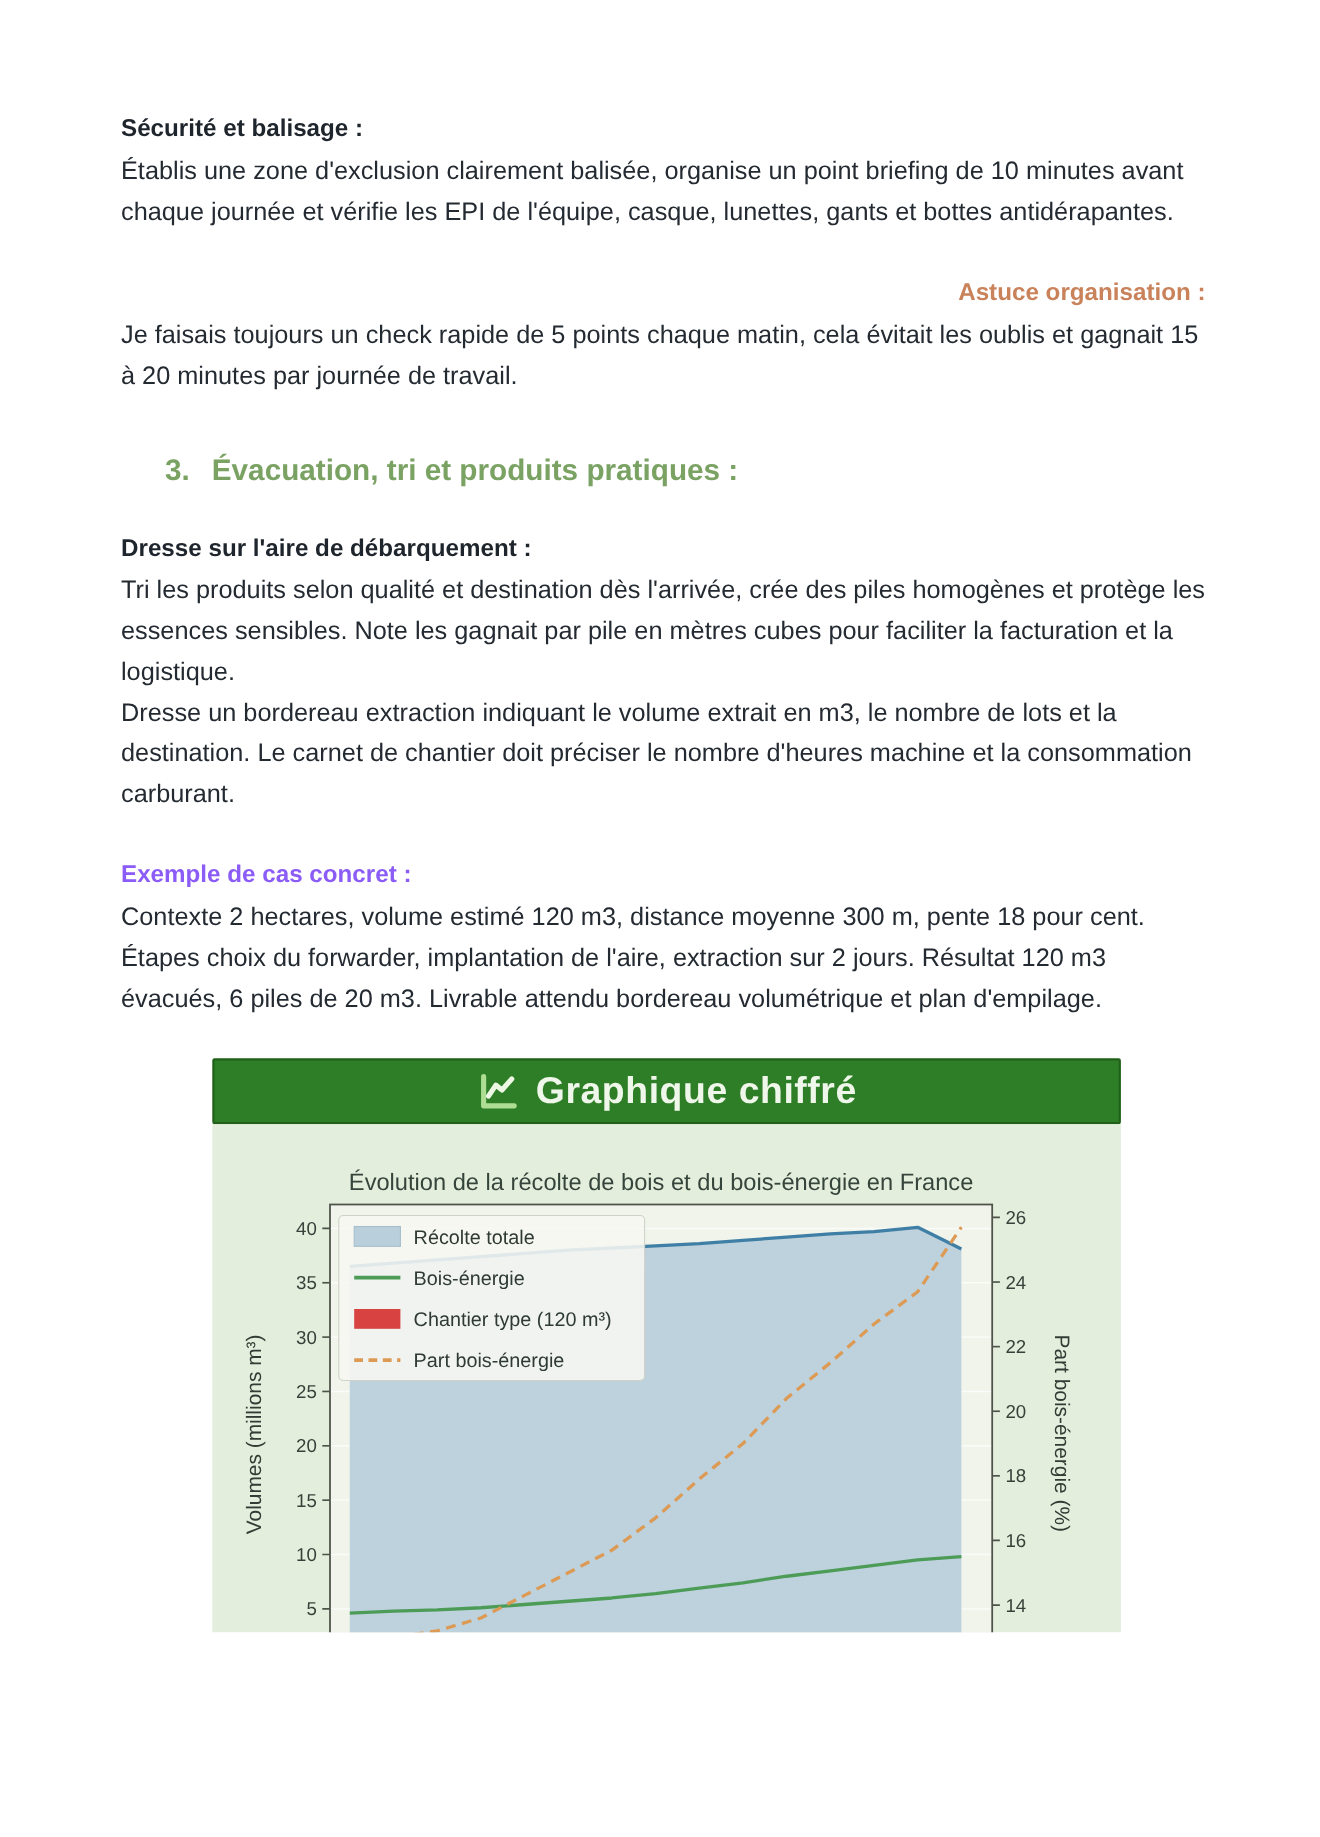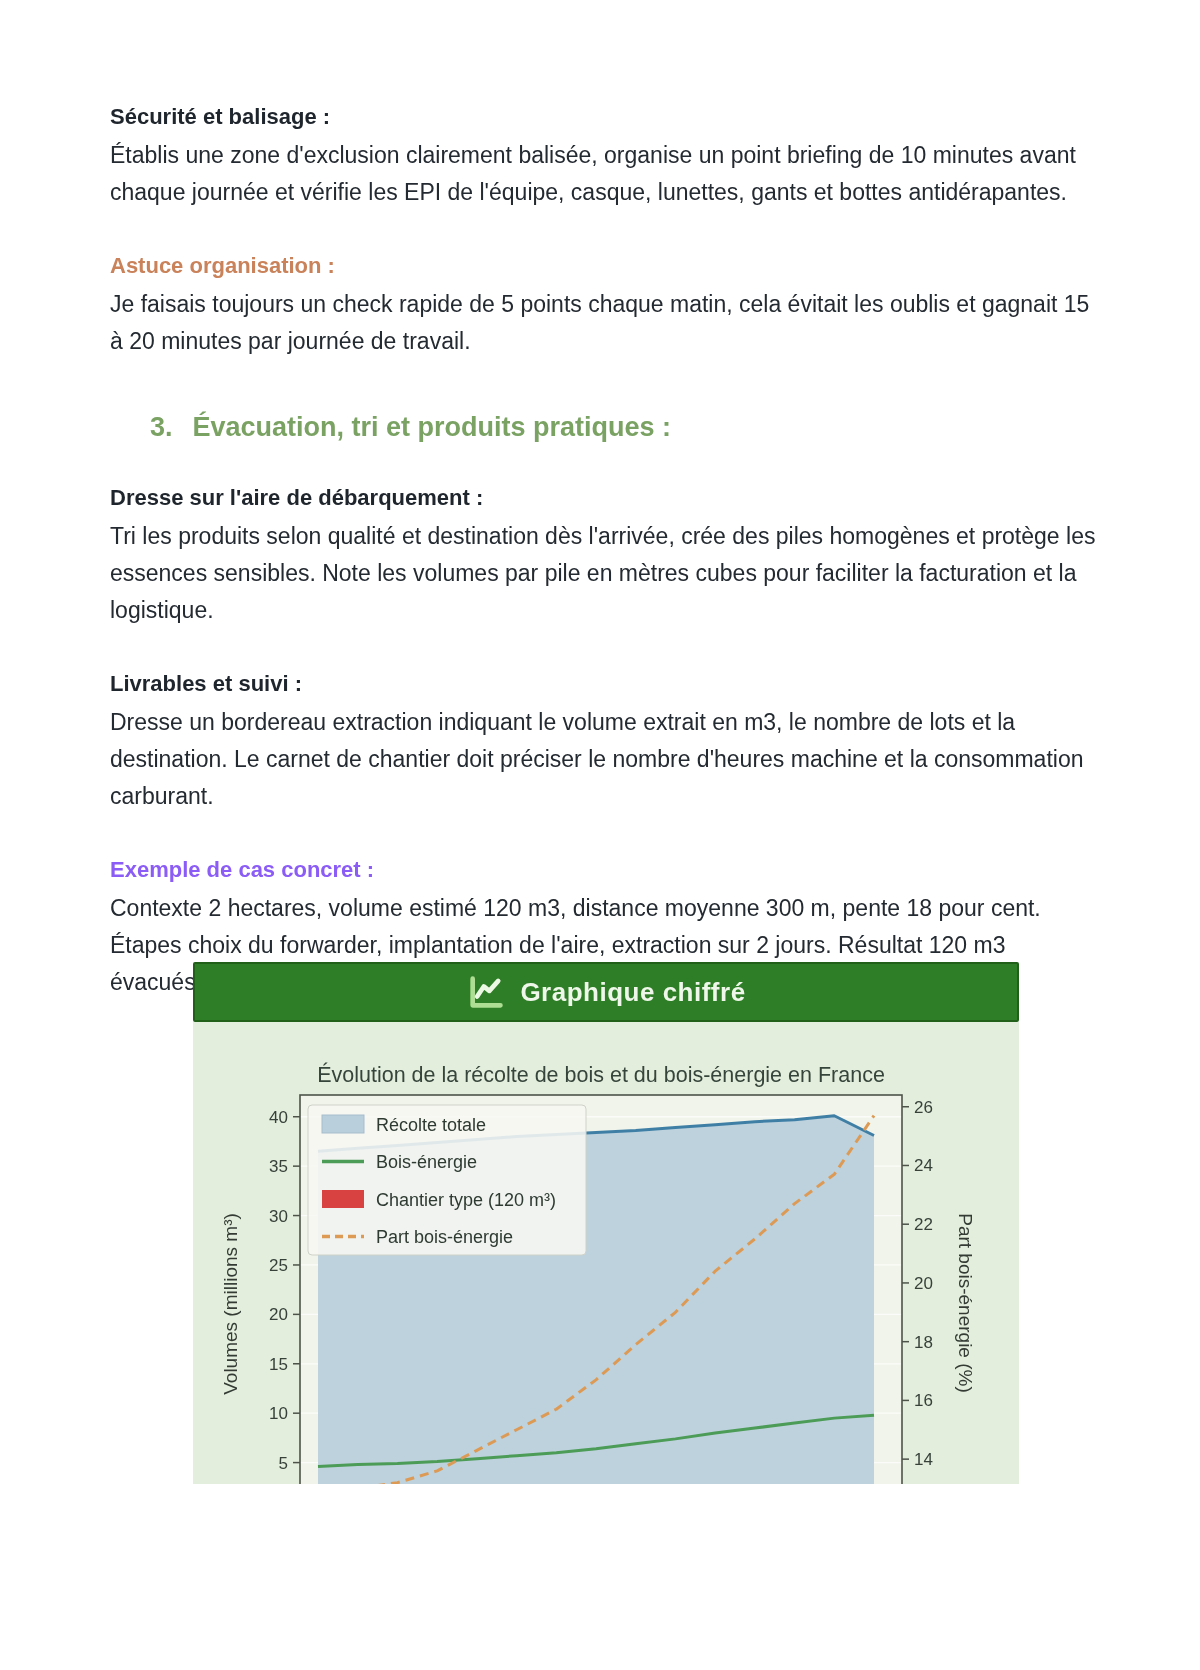--- a/index.html
+++ b/index.html
@@ -1,29 +1,29 @@
 <!DOCTYPE html>
 <html lang="fr"><head>
 <meta charset="utf-8">
 <style>
   html,body{margin:0;padding:0;background:#ffffff;}
   .page{position:relative;width:1200px;height:1484px;background:#ffffff;overflow:hidden;
         font-family:"Liberation Sans",sans-serif;color:#242a31;}
   .article{position:absolute;left:110px;top:104px;width:986px;}
   .subhead{font-size:22px;font-weight:700;margin:42px 0 7px;color:#1f252c;}
   .subhead.first{margin-top:0;}
-  .subhead.orange{color:#c9825a;}
+  .subhead.orange{color:#c9825a;text-align:right;}
   .subhead.green{color:#8b5cf6;}
   .para{font-size:23px;line-height:37px;margin:0;color:#242a31;}
   .section-h{font-size:27px;font-weight:700;color:#7aa263;margin:52px 0 34px;padding-left:40px;}
   .section-h .num{margin-right:20px;}
   .chart-card{position:absolute;left:193px;top:962px;width:826px;height:643px;}
   .card-header{box-sizing:border-box;height:60px;background:#2e7d27;border:2px solid #206018;
                border-radius:2px;display:flex;align-items:center;justify-content:center;gap:14px;}
-  .card-title{font-size:26px;font-weight:700;color:#eef7e9;letter-spacing:.5px;}
+  .card-title{font-size:34px;font-weight:700;color:#eef7e9;letter-spacing:.5px;}
   .hdr-icon{width:40px;height:40px;}
   .card-body{height:583px;background:#e4eedd;}
   #chart-svg{display:block;width:826px;height:583px;}
   #chart-svg text{font-family:"Liberation Sans",sans-serif;}
   #chart-svg .tick{font-size:17px;fill:#37413a;}
   #chart-svg .axlabel{font-size:19px;fill:#333b34;}
   #chart-svg .ctitle{font-size:21.5px;font-weight:500;fill:#36453b;}
   #chart-svg .legend{font-size:18px;fill:#2e3a32;}
 </style>
 </head>
@@ -36,23 +36,22 @@
     <p class="para">Établis une zone d'exclusion clairement balisée, organise un point briefing de 10 minutes avant chaque journée et vérifie les EPI de l'équipe, casque, lunettes, gants et bottes antidérapantes.</p>
 
     <div class="subhead orange">Astuce organisation :</div>
     <p class="para">Je faisais toujours un check rapide de 5 points chaque matin, cela évitait les oublis et gagnait 15 à 20 minutes par journée de travail.</p>
 
     <div class="section-h">
       <span class="num">3.</span><span>Évacuation, tri et produits pratiques :</span>
     </div>
 
     <div class="subhead">Dresse sur l'aire de débarquement :</div>
-    <p class="para">Tri les produits selon qualité et destination dès l'arrivée, crée des piles homogènes et protège les essences sensibles. Note les volumes par pile en mètres cubes pour faciliter la facturation et la logistique.</p>
+    <p class="para">Tri les produits selon qualité et destination dès l'arrivée, crée des piles homogènes et protège les essences sensibles. Note les gagnait par pile en mètres cubes pour faciliter la facturation et la logistique.</p>
 
-    <div class="subhead">Livrables et suivi :</div>
     <p class="para">Dresse un bordereau extraction indiquant le volume extrait en m3, le nombre de lots et la destination. Le carnet de chantier doit préciser le nombre d'heures machine et la consommation carburant.</p>
 
     <div class="subhead green">Exemple de cas concret :</div>
     <p class="para">Contexte 2 hectares, volume estimé 120 m3, distance moyenne 300 m, pente 18 pour cent. Étapes choix du forwarder, implantation de l'aire, extraction sur 2 jours. Résultat 120 m3 évacués, 6 piles de 20 m3. Livrable attendu bordereau volumétrique et plan d'empilage.</p>
   </div>
 
   <div class="chart-card">
     <div class="card-header">
       <svg class="hdr-icon" viewBox="0 0 36 36">
         <path d="M6 6 V30 H31" fill="none" stroke="#aede93" stroke-width="4.2" stroke-linecap="round" stroke-linejoin="round"></path>

